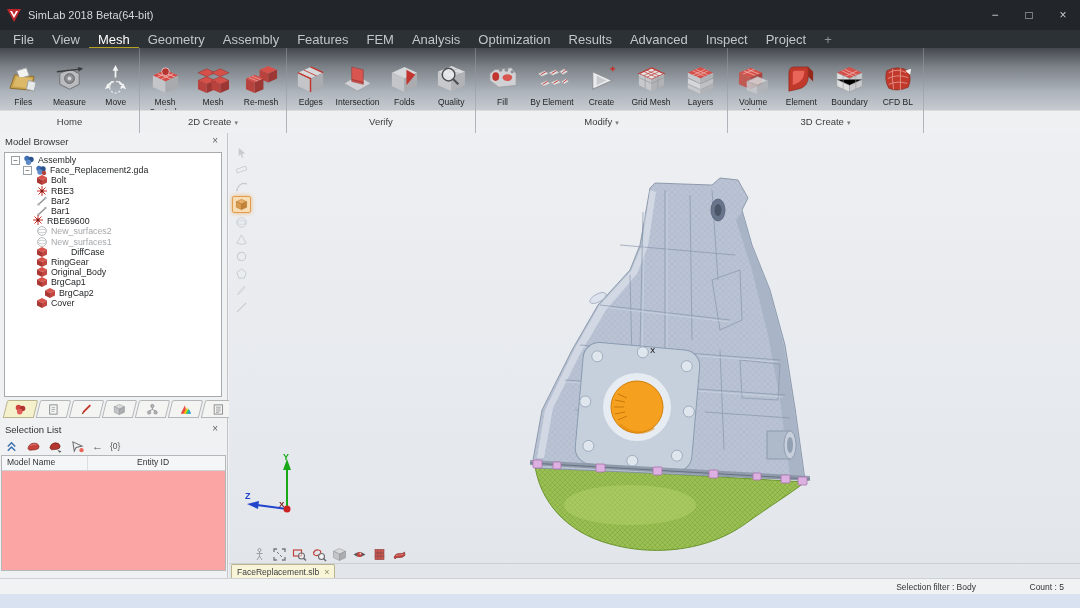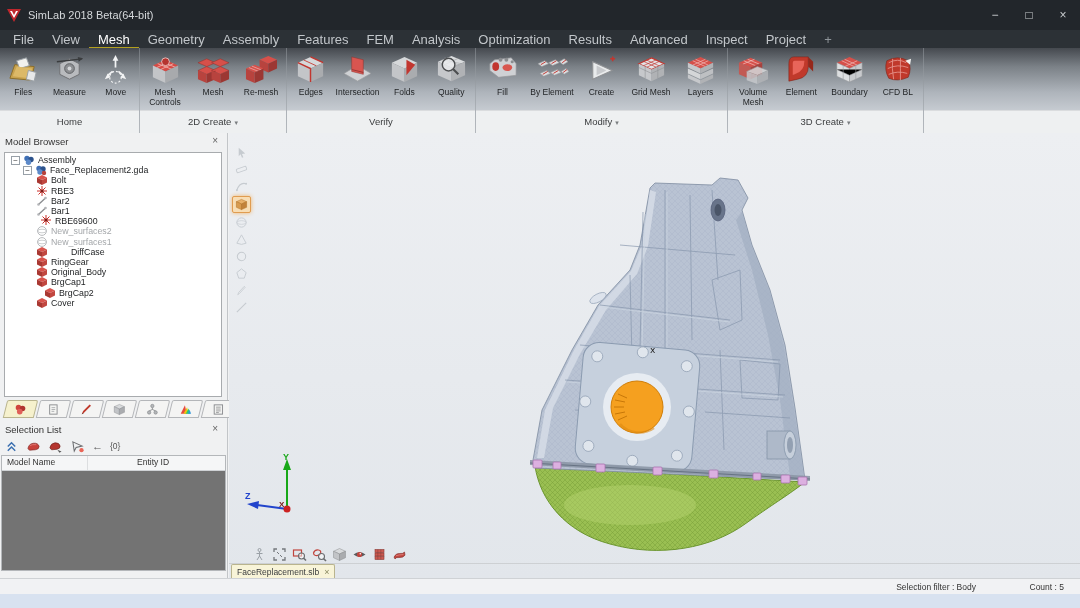--- a/index.html
+++ b/index.html
@@ -16,21 +16,21 @@
   .menubar{position:absolute;left:0;top:30px;width:1080px;height:18px;background:#2c3136;
            display:flex;align-items:center;padding-left:4px;box-sizing:border-box;}
   .menu-item{color:#c2c6ca;font-size:13px;padding:2px 9px 1px 9px;}
   .menu-item.active{color:#ffffff;border-bottom:2px solid #b3a01f;padding-bottom:0;}
   .menu-item.plus{color:#8f959a;}
   
   .ribbon{position:absolute;left:0;top:48px;width:1080px;height:85px;
           background:linear-gradient(180deg,#45494f 0%,#7b8187 22%,#aeb4bb 52%,#c9ced4 76%,#d7dbdf 100%);}
   .ribbon-groups{display:flex;height:85px;}
   .rgroup{position:relative;height:85px;border-right:1px solid rgba(150,155,160,.55);box-sizing:border-box;}
-  .ricons{display:flex;justify-content:space-evenly;align-items:flex-start;padding-top:3px;height:74px;box-sizing:border-box;}
+  .ricons{display:flex;justify-content:space-evenly;align-items:flex-start;padding-top:13px;height:74px;box-sizing:border-box;}
   .ritem{display:flex;flex-direction:column;align-items:center;width:46px;}
   .ricon{height:36px;display:flex;align-items:center;justify-content:center;}
   .ricon svg{width:33px;height:33px;}
   .rlabel{font-size:8.5px;color:#1f2123;text-align:center;line-height:1.12;white-space:pre-line;margin-top:1px;}
   .rgroup-label{position:absolute;left:0;bottom:0;width:100%;height:22px;background:#eef0f1;
                 border-top:1px solid #dadcde;text-align:center;font-size:9.5px;color:#3a3c3e;line-height:21px;}
   .rgroup-arrow{font-size:7px;color:#7a7d80;margin-left:3px;}
   .ribbon-fill{flex:1;position:relative;}
   .ribbon-fill .rgroup-label{background:#eef0f1;}
   
@@ -56,21 +56,21 @@
         transform:skewX(-14deg);border-radius:2px 2px 0 0;display:flex;align-items:center;justify-content:center;}
   .ptab.active{background:#f6f1cd;border-color:#b9b48e;}
   .ptab svg{width:13px;height:13px;transform:skewX(14deg);}
   
   .sel-head{position:absolute;left:0;top:288px;width:100%;}
   .sel-toolbar{position:absolute;left:4px;top:305px;height:16px;display:flex;align-items:center;gap:7px;}
   .sel-toolbar .tbtn{display:flex;align-items:center;}
   .sel-toolbar svg{width:15px;height:13px;}
   .tb-glyph{font-size:11px;color:#555;line-height:13px;}
   .count-badge{font-size:8.5px;color:#555;}
-  .sel-table{position:absolute;left:1px;top:322px;width:225px;height:116px;background:#737373;
+  .sel-table{position:absolute;left:1px;top:322px;width:225px;height:116px;background:#fca5a5;
              border:1px solid #b4b7ba;box-sizing:border-box;}
   .sel-table-head{display:flex;height:14px;background:#f5f6f7;border-bottom:1px solid #cfd2d5;}
   .sel-th{font-size:8.5px;color:#333;line-height:13px;padding-left:5px;border-right:1px solid #dcdee0;box-sizing:border-box;}
   .sel-th.c0{width:86px;}
   .sel-th.c1{flex:1;border-right:none;margin-left:44px;}
   
   .viewport{position:absolute;left:229px;top:133px;width:851px;height:445px;
             background:linear-gradient(180deg,#edeff2 0%,#e7eaee 55%,#e2e6eb 100%);overflow:hidden;}
   .vtools{position:absolute;left:1px;top:12px;width:22px;display:flex;flex-direction:column;align-items:center;}
   .vtool{width:17px;height:15px;margin-bottom:2px;display:flex;align-items:center;justify-content:center;border-radius:2px;}
@@ -481,21 +481,21 @@
           <li class="" style="padding-left: 30px;">
             <span class="ticon">
               <svg viewBox="0 0 12 12">
                 <line x1="2.5" y1="9.5" x2="9.5" y2="3" stroke="#8a8c8f" stroke-width="1.3"></line>
                 <circle cx="2.5" cy="9.5" r="1.3" fill="#b5b7ba"></circle>
                 <circle cx="9.5" cy="3" r="1.3" fill="#b5b7ba"></circle>
               </svg>
             </span>
             <span class="tree-label">Bar1</span>
           </li>
-          <li class="" style="padding-left: 34px; align-items: flex-end;">
+          <li class="" style="padding-left: 26px; align-items: flex-end;">
             <span class="ticon">
               <svg viewBox="0 0 12 12">
                 <g stroke="#cc2e28" stroke-width="1">
                   <line x1="6" y1="1" x2="6" y2="11"></line>
                   <line x1="1" y1="6" x2="11" y2="6"></line>
                   <line x1="2.5" y1="2.5" x2="9.5" y2="9.5"></line>
                   <line x1="9.5" y1="2.5" x2="2.5" y2="9.5"></line>
                 </g>
                 <circle cx="6" cy="6" r="1.6" fill="#7e1b16"></circle>
               </svg>

